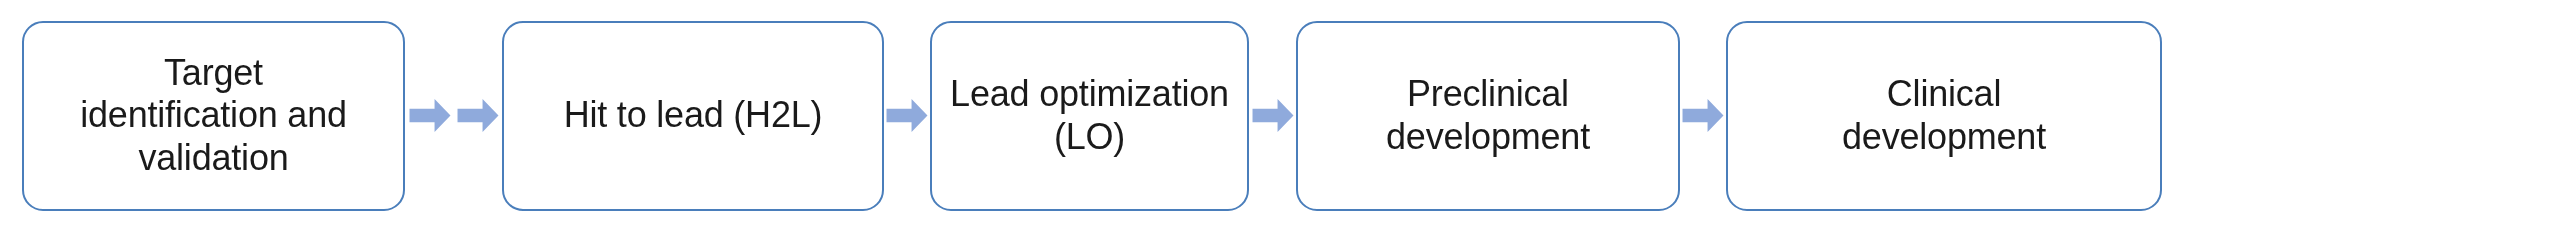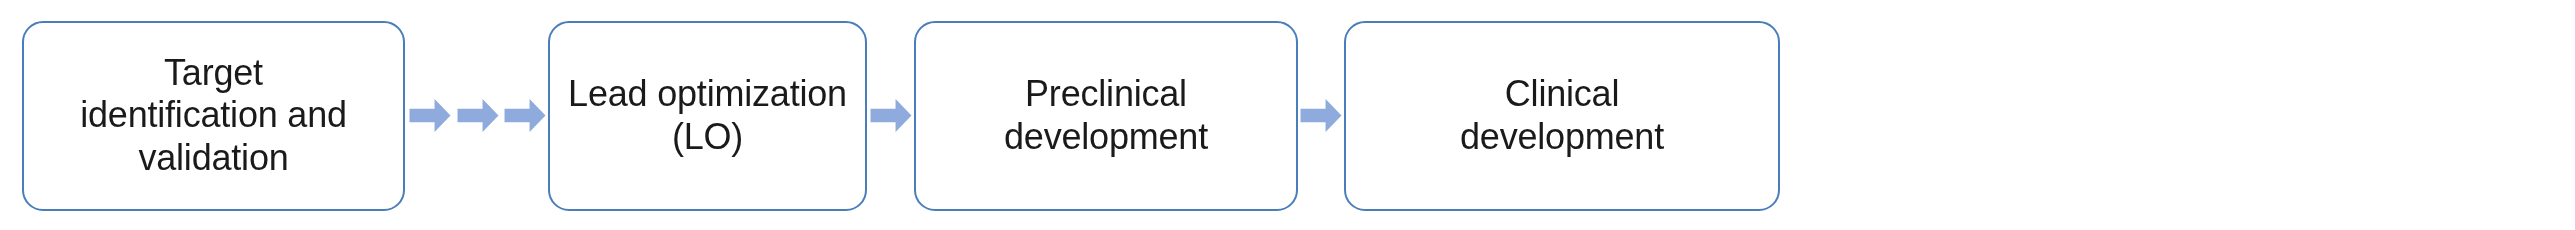--- a/index.html
+++ b/index.html
@@ -89,20 +89,23 @@
       </svg>
     </div>
 
 
     <div class="connector" style="width:48px">
       <svg class="arrow-icon" width="42" height="33" viewBox="0 0 72 58">
         <path d="M0 17 L44 17 L44 0 L72 29 L44 58 L44 41 L0 41 Z" fill="#8faadc"></path>
       </svg>
     </div>
 
+    <div class="process-box" style="width:382px">
+      <span class="process-label">Hit to lead (H2L)</span>
+    </div>
 
     <div class="connector" style="width:46px">
       <svg class="arrow-icon" width="42" height="33" viewBox="0 0 72 58">
         <path d="M0 17 L44 17 L44 0 L72 29 L44 58 L44 41 L0 41 Z" fill="#8faadc"></path>
       </svg>
     </div>
 
     <div class="process-box" style="width:319px">
       <span class="process-label">Lead optimization
 (LO)</span>

